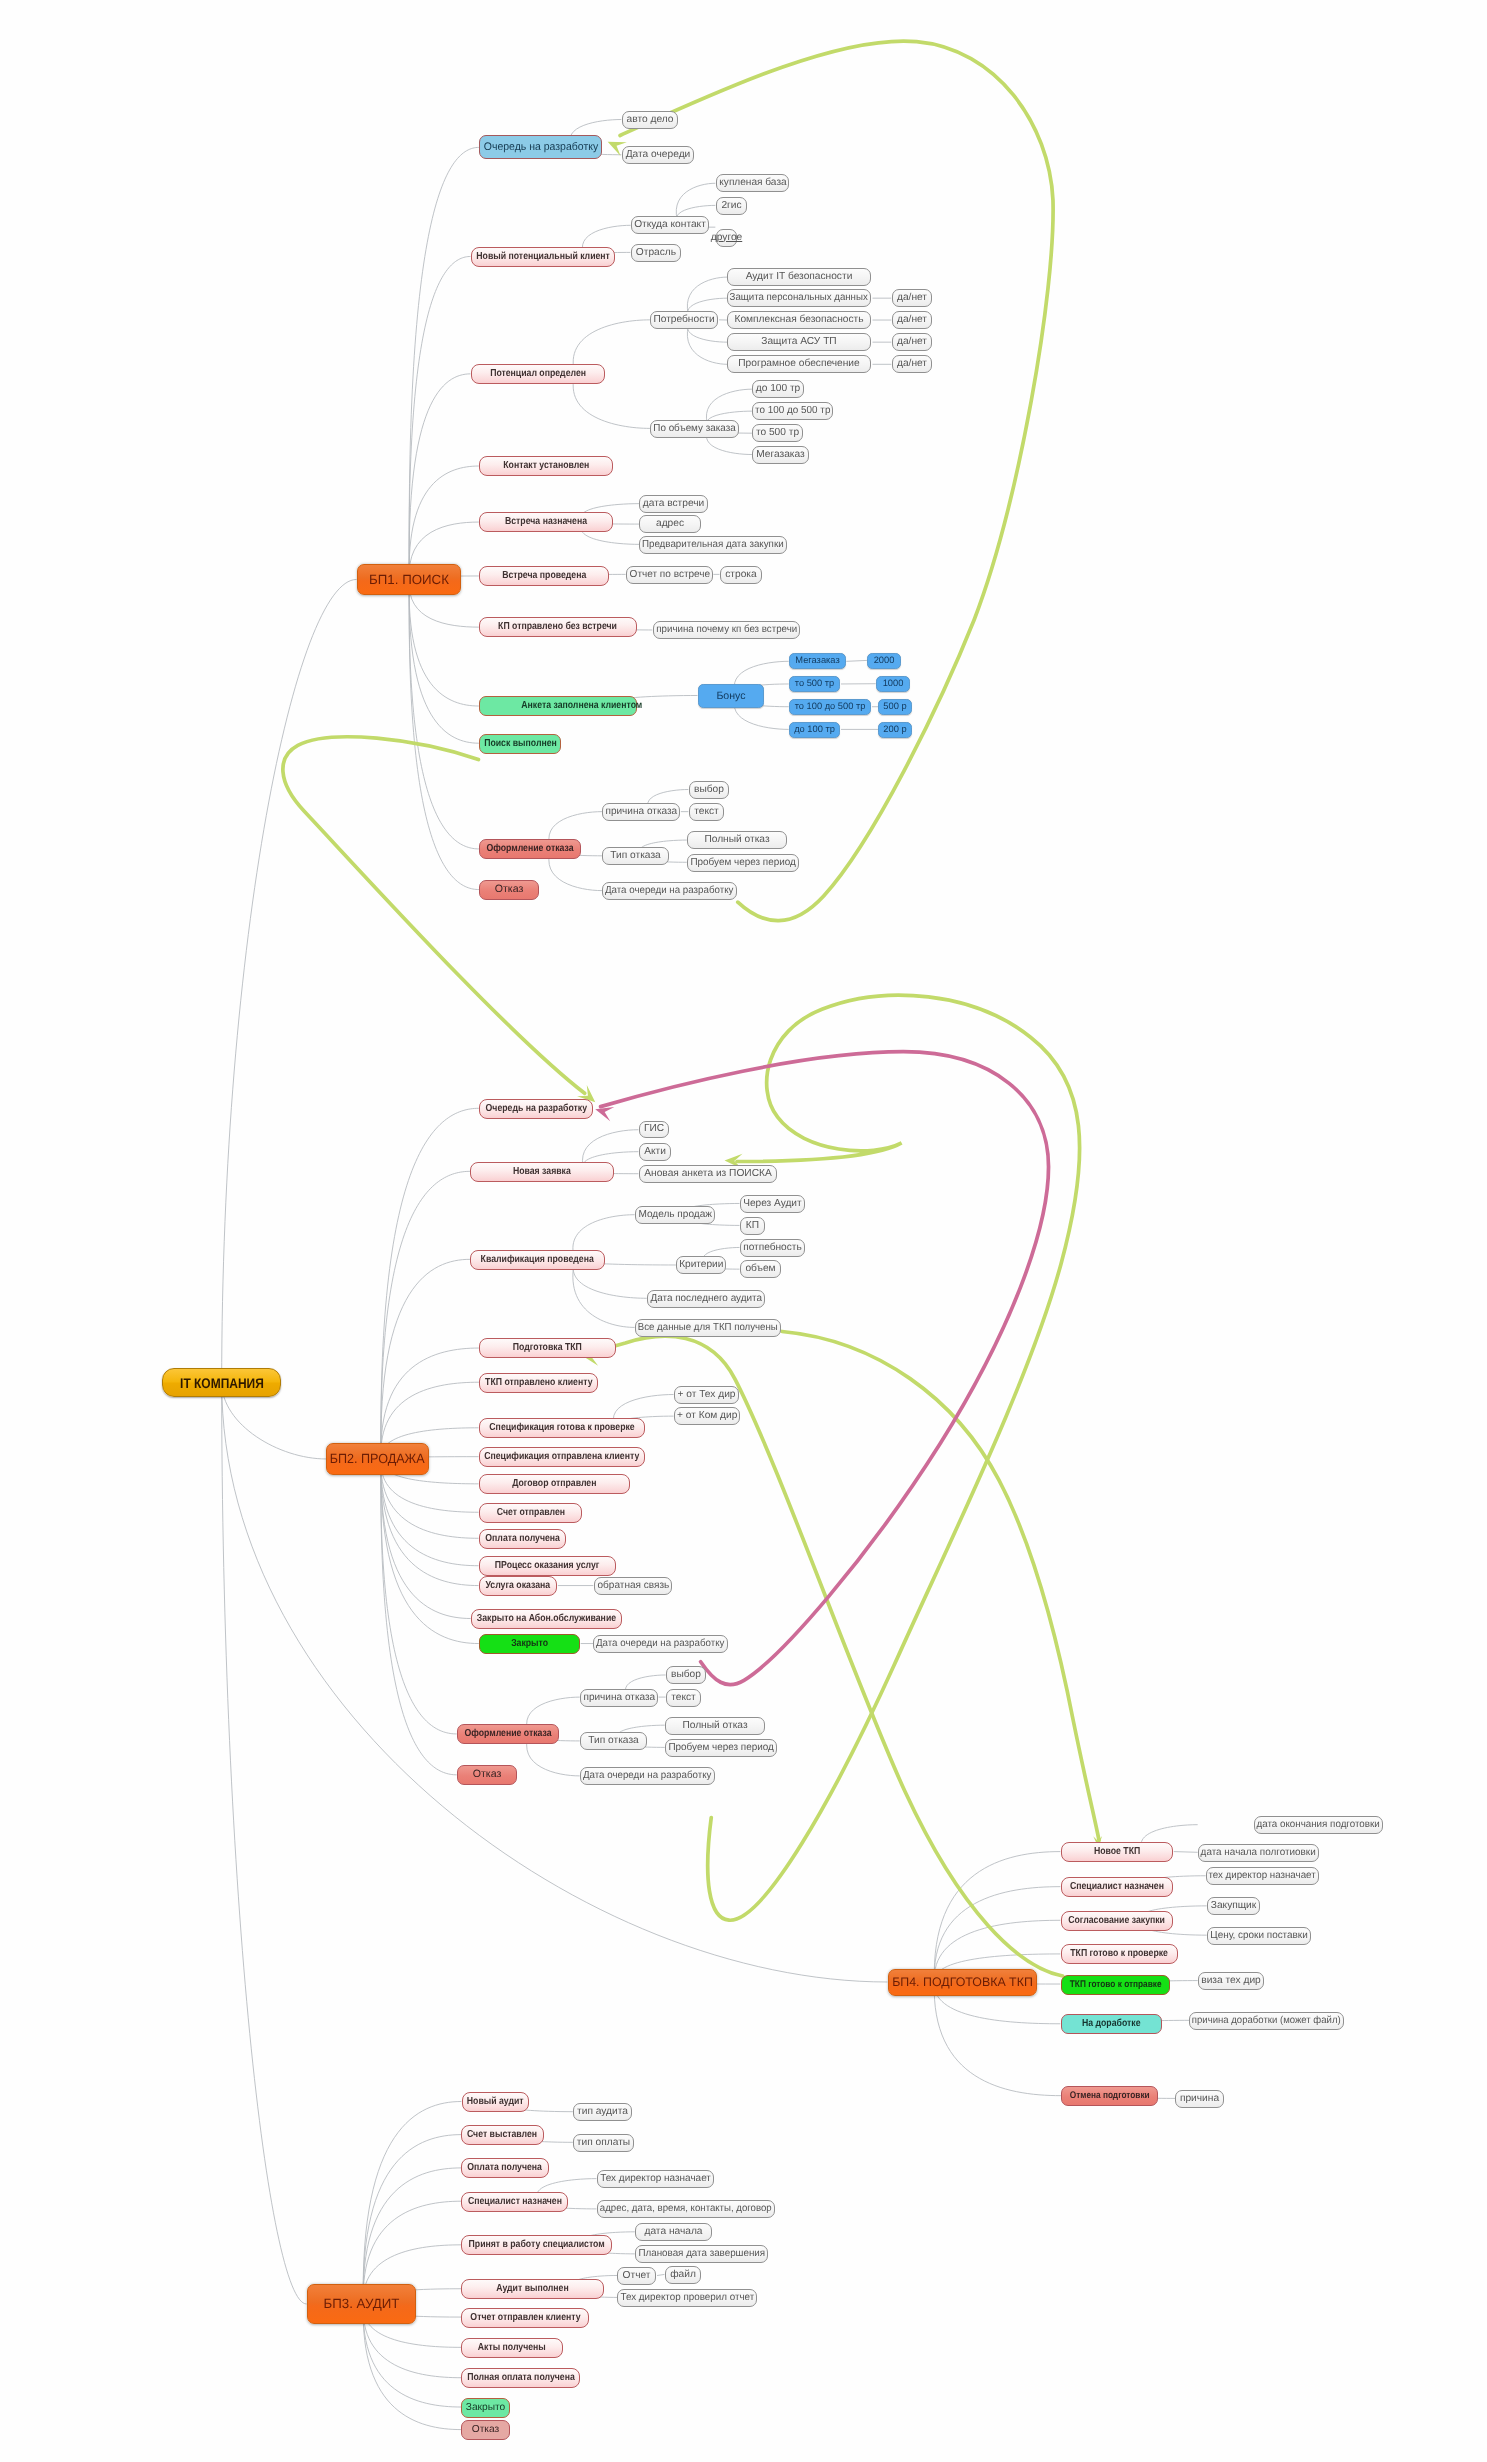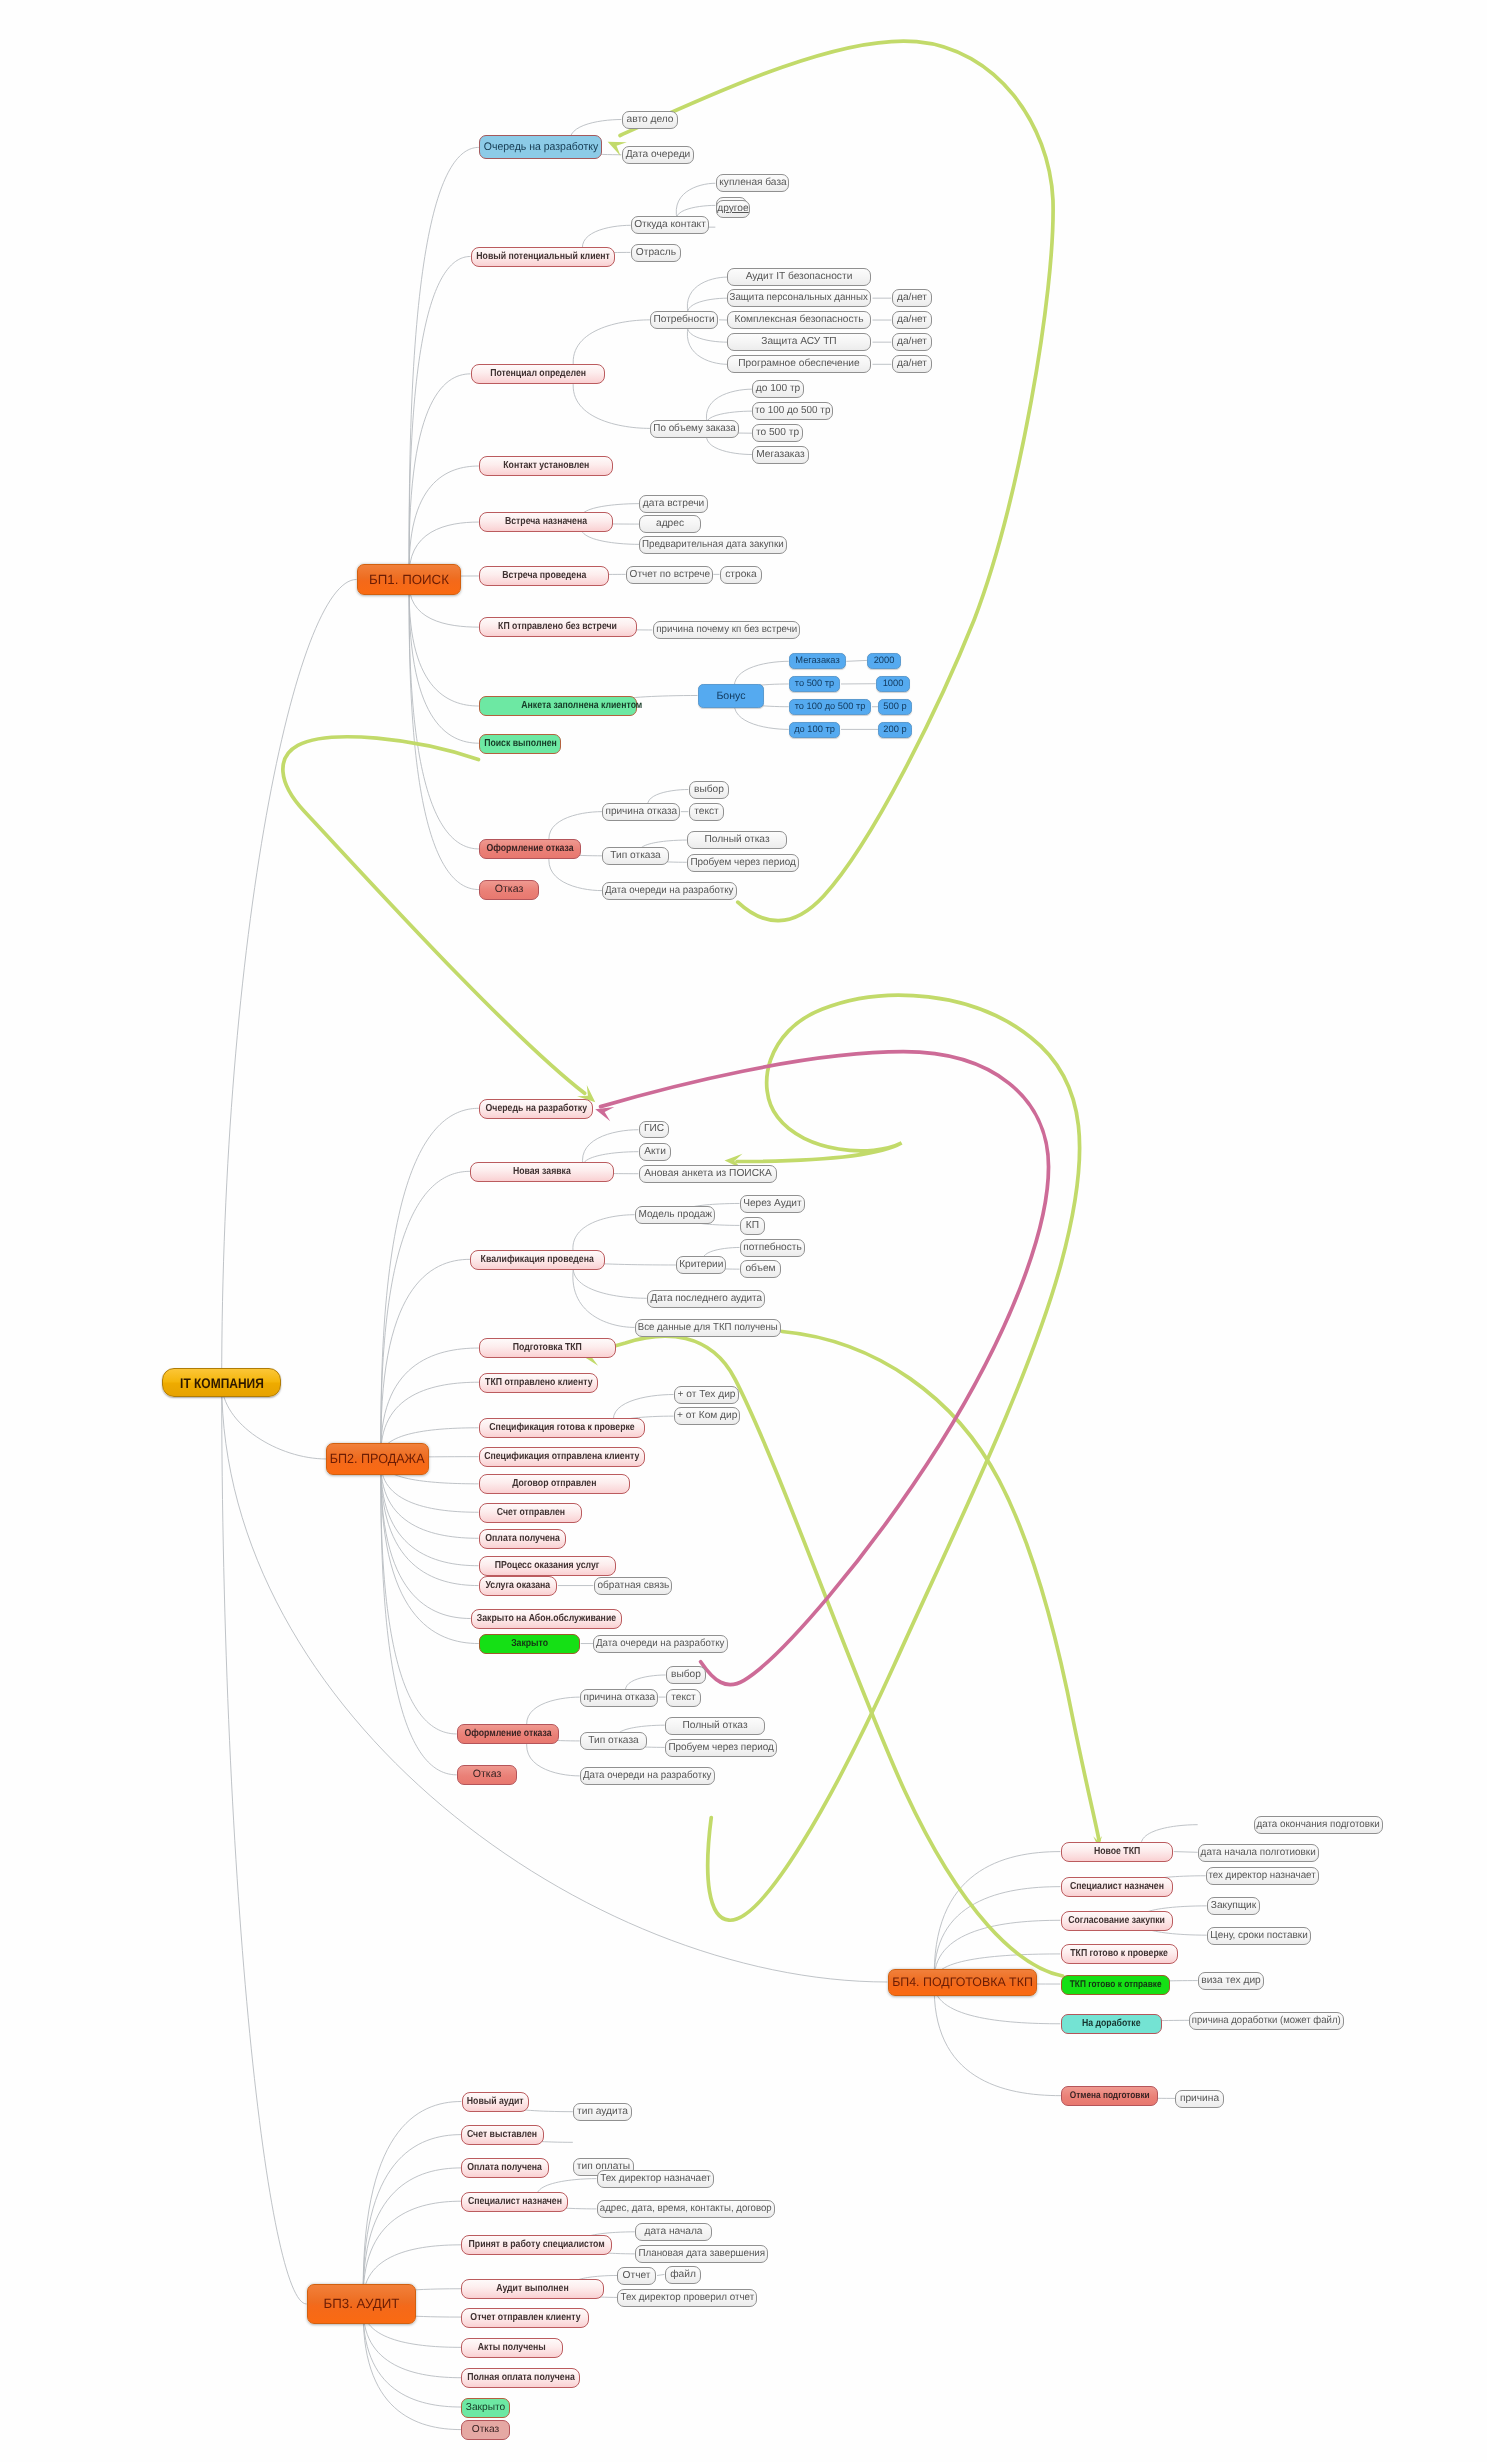--- a/index.html
+++ b/index.html
@@ -219,21 +219,21 @@
       </div>
       <div class="node t-grey" style="left: 631px; top: 216px; width: 78px; height: 17.7px; font-size: 10.2px;">
         <span>Откуда контакт</span>
       </div>
       <div class="node t-grey" style="left: 716px; top: 174px; width: 73px; height: 17.7px; font-size: 10.2px;">
         <span style="transform: scaleX(0.9912);">купленая база</span>
       </div>
       <div class="node t-grey" style="left: 716px; top: 197px; width: 31px; height: 17.7px; font-size: 10.2px;">
         <span>2гис</span>
       </div>
-      <div class="node t-grey" style="left: 716px; top: 200px; width: 34px; height: 17.7px; font-size: 10.2px; text-decoration: underline;">
+      <div class="node t-grey" style="left: 716px; top: 229px; width: 21px; height: 17.7px; font-size: 10.2px; text-decoration: underline;">
         <span>другое</span>
       </div>
       <div class="node t-grey" style="left: 631px; top: 244px; width: 50px; height: 17.7px; font-size: 10.2px;">
         <span>Отрасль</span>
       </div>
       <div class="node t-pink" style="left: 471px; top: 364px; width: 134px; height: 19.5px; font-size: 10.2px;">
         <span class="b" style="transform: scaleX(0.855);">Потенциал определен</span>
       </div>
       <div class="node t-grey" style="left: 650px; top: 311px; width: 68px; height: 17.7px; font-size: 10.2px;">
         <span>Потребности</span>
@@ -531,21 +531,21 @@
       </div>
       <div class="node t-pink" style="left: 462px; top: 2092px; width: 67px; height: 19.5px; font-size: 10.2px;">
         <span class="b" style="transform: scaleX(0.855);">Новый аудит</span>
       </div>
       <div class="node t-grey" style="left: 573px; top: 2103px; width: 59px; height: 17.7px; font-size: 10.2px;">
         <span>тип аудита</span>
       </div>
       <div class="node t-pink" style="left: 461px; top: 2125px; width: 83px; height: 19.5px; font-size: 10.2px;">
         <span class="b" style="transform: scaleX(0.855);">Счет выставлен</span>
       </div>
-      <div class="node t-grey" style="left: 573px; top: 2134px; width: 61px; height: 17.7px; font-size: 10.2px; margin-top: 24px;">
+      <div class="node t-grey" style="left: 573px; top: 2134px; width: 61px; height: 17.7px; font-size: 10.2px;">
         <span>тип оплаты</span>
       </div>
       <div class="node t-pink" style="left: 461px; top: 2158px; width: 88px; height: 19.5px; font-size: 10.2px;">
         <span class="b" style="transform: scaleX(0.855);">Оплата получена</span>
       </div>
       <div class="node t-pink" style="left: 461px; top: 2192px; width: 107px; height: 19.5px; font-size: 10.2px;">
         <span class="b" style="transform: scaleX(0.855);">Специалист назначен</span>
       </div>
       <div class="node t-grey" style="left: 597px; top: 2170px; width: 117px; height: 17.7px; font-size: 10.2px;">
         <span style="transform: scaleX(0.9786);">Тех директор назначает</span>

